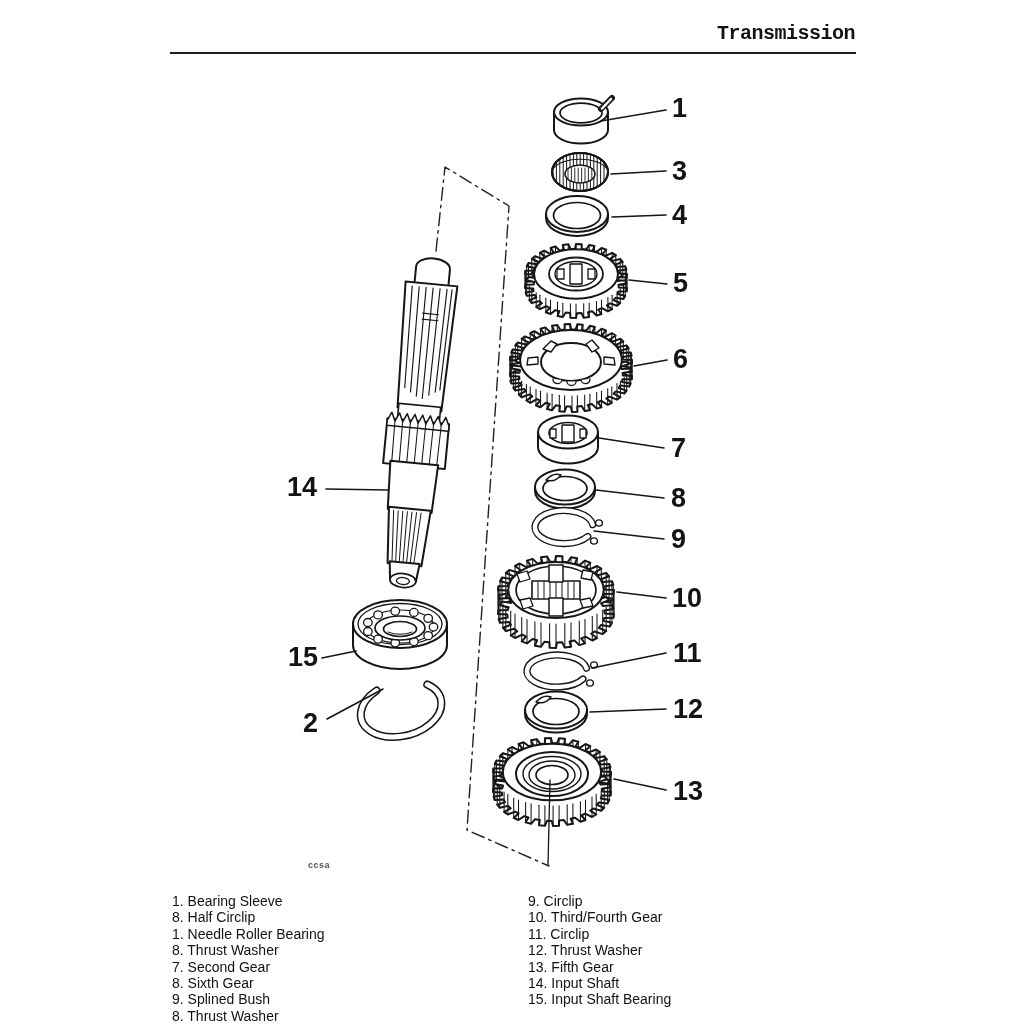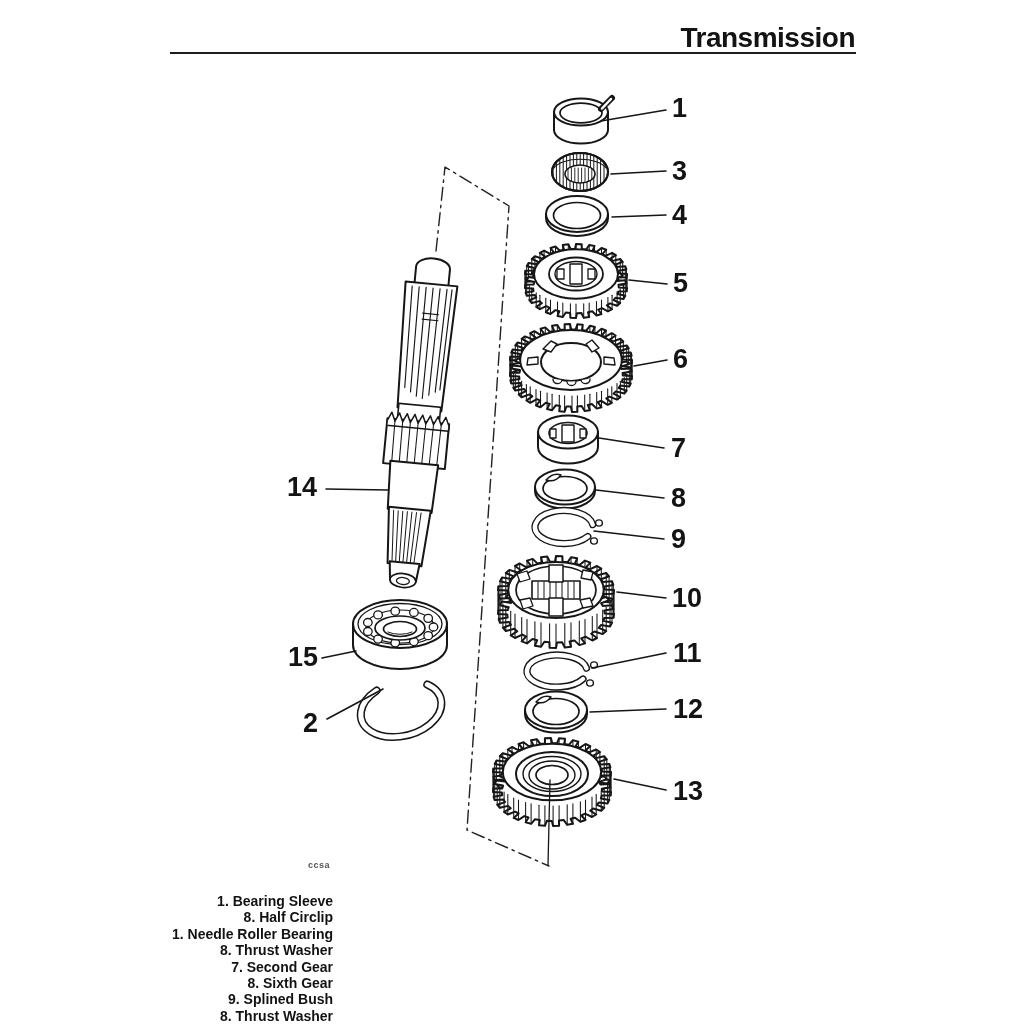--- a/index.html
+++ b/index.html
@@ -1,28 +1,28 @@
 <!DOCTYPE html>
 <html><head>
 <meta charset="utf-8">
 <style>
   html,body{margin:0;padding:0;background:#e8e8e8;}
   .page{position:relative;width:1024px;height:1024px;background:#ffffff;overflow:hidden;
         font-family:"Liberation Sans", sans-serif;color:#111;}
-  .page-title{position:absolute;top:22px;right:169px;font-size:28px;font-weight:bold;
-        letter-spacing:-0.5px;color:#131313;}
+  .page-title{position:absolute;top:22px;right:169px;font-size:20px;font-weight:bold;
+        letter-spacing:-0.5px;color:#131313;font-family:Liberation Mono, monospace;}
   .header-rule{position:absolute;top:52px;left:170px;width:686px;height:2px;background:#1c1c1c;}
   #diagram{position:absolute;left:0;top:0;width:1024px;height:1024px;}
   #diagram *{stroke-linecap:round;stroke-linejoin:round;}
   #diagram text{font-family:"Liberation Sans",sans-serif;font-weight:bold;font-size:27px;
         fill:#141414;stroke:none;}
   .watermark{position:absolute;left:308px;top:860px;font-size:9px;font-weight:bold;
         color:#555;letter-spacing:0.5px;}
-  .legend{position:absolute;top:893px;font-size:14px;font-weight:bold;line-height:16.4px;
-        color:#121212;white-space:nowrap;text-align:right;}
+  .legend{position:absolute;top:893px;font-size:14px;font-weight:normal;line-height:16.4px;
+        color:#121212;white-space:nowrap;}
   .legend.left{left:172px;}
   .legend.right{left:528px;}
 </style>
 </head>
 <body>
 
 <div class="page">
   <div class="page-title">Transmission</div>
   <div class="header-rule"></div>
 
@@ -476,13 +476,22 @@
   <div class="legend left">
     <div>1. Bearing Sleeve</div>
     <div>8. Half Circlip</div>
     <div>1. Needle Roller Bearing</div>
     <div>8. Thrust Washer</div>
     <div>7. Second Gear</div>
     <div>8. Sixth Gear</div>
     <div>9. Splined Bush</div>
     <div>8. Thrust Washer</div>
   </div>
+  <div class="legend right">
+    <div>9. Circlip</div>
+    <div>10. Third/Fourth Gear</div>
+    <div>11. Circlip</div>
+    <div>12. Thrust Washer</div>
+    <div>13. Fifth Gear</div>
+    <div>14. Input Shaft</div>
+    <div>15. Input Shaft Bearing</div>
+  </div>
 </div>
 
 </body></html>

